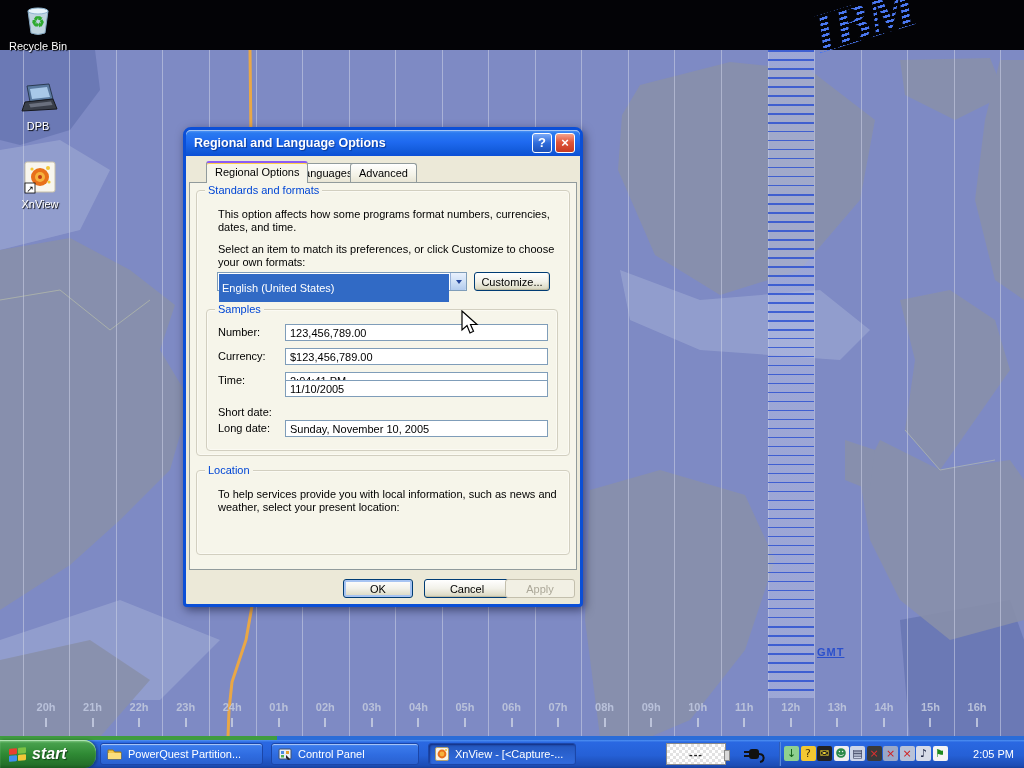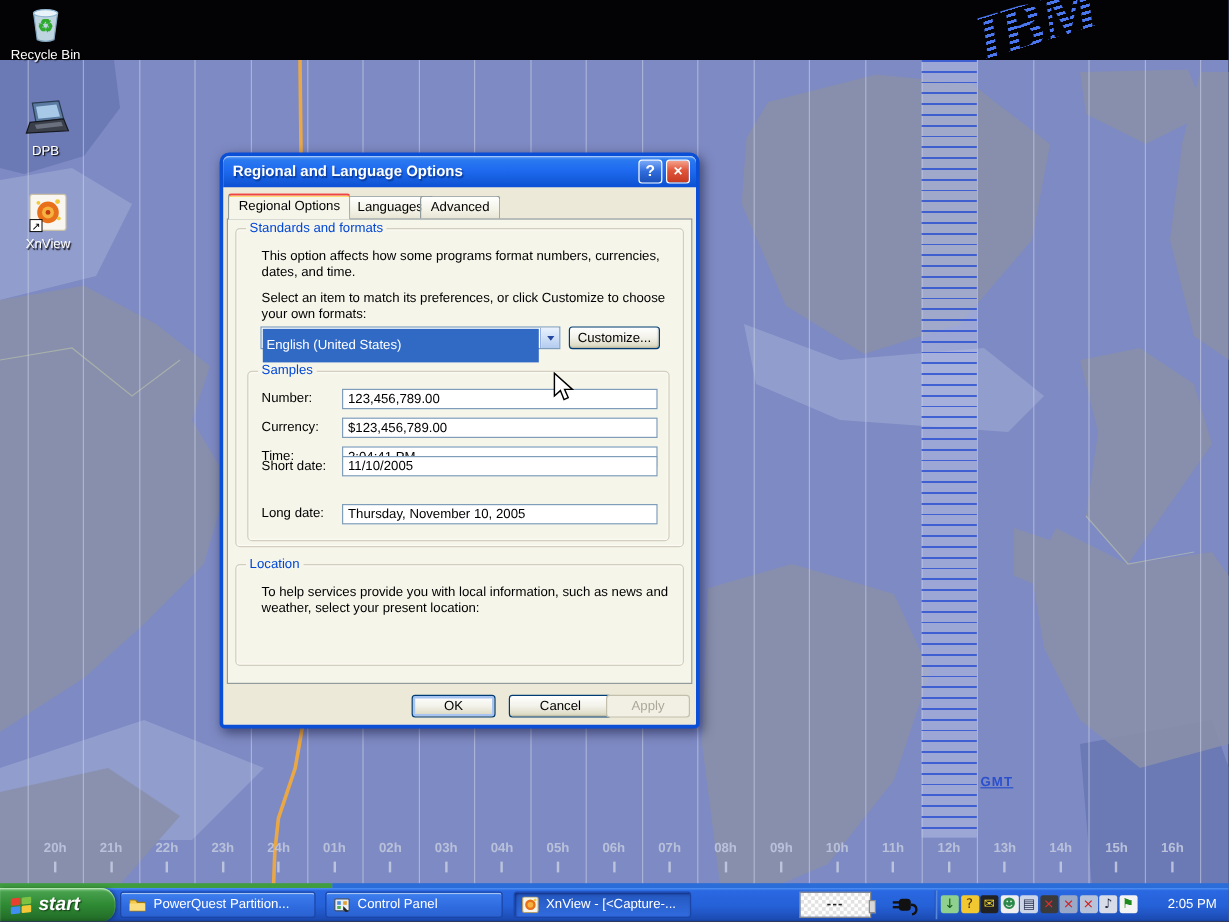--- a/index.html
+++ b/index.html
@@ -45,21 +45,21 @@
   .titletext{position:absolute;left:8px;top:0;line-height:26px;color:#fff;font-weight:bold;font-size:12.5px;
     text-shadow:1px 1px 1px #0a3a9a;}
   .cap-btn{position:absolute;top:3px;width:20px;height:20px;border:1px solid #fff;border-radius:3px;
     color:#fff;font-weight:bold;font-size:13px;text-align:center;line-height:18px;cursor:pointer;}
   .cap-help{right:28px;background:linear-gradient(180deg,#7aa9f7,#2f6cdb 50%,#1c51b8);}
   .cap-close{right:5px;background:linear-gradient(180deg,#f5a28c,#e0563a 45%,#c63a22);}
 
   .tab{position:absolute;top:33px;height:20px;padding:0 8px;line-height:19px;background:linear-gradient(180deg,#fff,#f3f2e6 60%,#e6e3d2);
     border:1px solid #919b9c;border-bottom:none;border-radius:3px 3px 0 0;cursor:pointer;z-index:2;}
   .tab.active{top:31px;height:22px;background:#f6f5ea;z-index:4;
-    border-top:2px solid #ef4444;box-shadow:inset 0 1px 0 #ffd149;}
+    border-top:2px solid #8b5cf6;box-shadow:inset 0 1px 0 #ffd149;margin-left:16px;}
   .page{position:absolute;left:3px;top:52px;width:388px;height:388px;background:#f6f5ea;
     border:1px solid #919b9c;z-index:3;}
 
   .groupbox{position:absolute;border:1px solid #d2cfc0;border-radius:4px;box-shadow:inset 0 0 0 1px #fbfaf3;}
   .legend{position:absolute;top:-7px;left:8px;background:#f6f5ea;padding:0 3px;color:#0046d5;white-space:nowrap;}
   .dtext{position:absolute;line-height:12.5px;color:#000;}
 
   .combo{position:absolute;height:19px;border:1px solid #7f9db9;background:#fff;display:flex;cursor:pointer;}
   .combo .sel{flex:1;margin:1px;padding:14px 3px;display:flex;align-items:center;overflow:hidden;white-space:nowrap;}
   .combo .sel.selected{background:#316ac5;color:#fff;}
@@ -287,24 +287,24 @@
 
     <div class="groupbox" style="left:20px;top:179px;width:352px;height:142px;z-index:4;">
       <span class="legend">Samples</span>
     </div>
     <div class="flabel" style="left:32px;top:196px;z-index:5;">Number:</div>
     <div class="field" style="left:99px;top:194px;width:263px;z-index:5;">123,456,789.00</div>
     <div class="flabel" style="left:32px;top:220px;z-index:5;">Currency:</div>
     <div class="field" style="left:99px;top:218px;width:263px;z-index:5;">$123,456,789.00</div>
     <div class="flabel" style="left:32px;top:244px;z-index:5;">Time:</div>
     <div class="field" style="left:99px;top:242px;width:263px;z-index:5;">2:04:41 PM</div>
-    <div class="flabel" style="left:32px;top:253px;z-index:5;">Short date:</div>
+    <div class="flabel" style="left:32px;top:276px;z-index:5;">Short date:</div>
     <div class="field" style="left:99px;top:250px;width:263px;z-index:5;">11/10/2005</div>
     <div class="flabel" style="left:32px;top:292px;z-index:5;">Long date:</div>
-    <div class="field" style="left:99px;top:290px;width:263px;z-index:5;">Thursday, November 10, 2005</div>
+    <div class="field" style="left:99px;top:290px;width:263px;z-index:5;">Sunday, November 10, 2005</div>
 
     <div class="groupbox" style="left:10px;top:340px;width:374px;height:85px;z-index:4;">
       <span class="legend">Location</span>
     </div>
     <div class="dtext" style="left:32px;top:358px;width:344px;z-index:5;">To help services provide you with local information, such as news and weather, select your present location:</div>
 
     <div class="xpbtn default" style="left:157px;top:449px;width:70px;">OK</div>
     <div class="xpbtn" style="left:238px;top:449px;width:86px;text-align:right;">Cancel</div>
     <div class="xpbtn disabled" style="left:319px;top:449px;width:70px;">Apply</div>
   </div>

